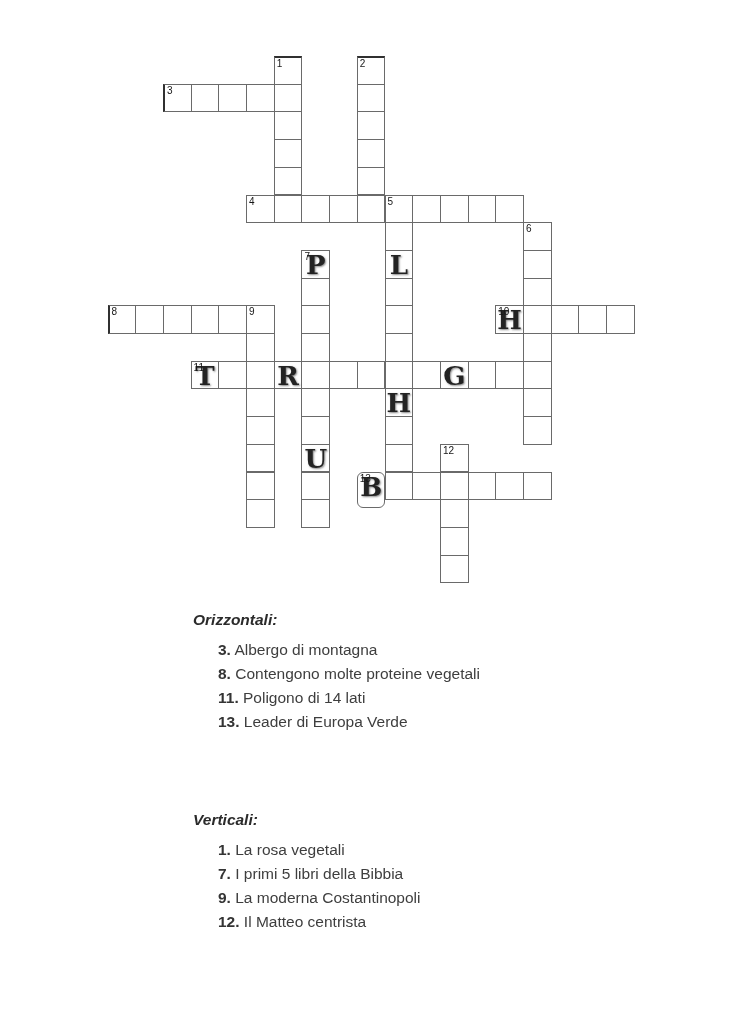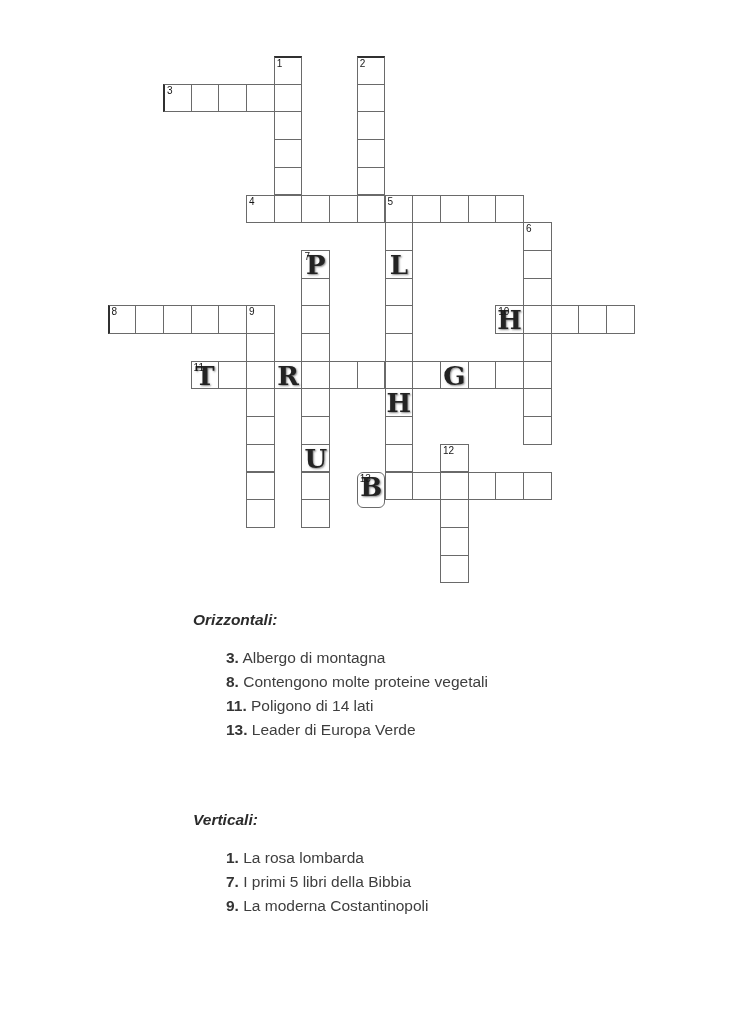--- a/index.html
+++ b/index.html
@@ -45,21 +45,21 @@
   .clues-across { top: 610px; }
   .clues-down   { top: 810px; }
   .clues h3 {
     margin: 0; padding: 0;
     font-size: 15.5px; line-height: 20px;
     font-weight: bold; font-style: italic;
     color: #2b2b2b;
   }
   .clues ul {
     list-style: none;
-    margin: 16px; padding: 0 0 0 17px;
+    margin: 8px; padding: 0 0 0 17px;
   }
   .clues li {
     font-size: 15.5px; line-height: 24px;
     color: #3e3e3e;
     white-space: nowrap;
   }
   .clues li b { font-weight: bold; color: #343434; }
 </style>
 </head>
 <body>
@@ -203,19 +203,20 @@
         <li><b>3.</b><span> Albergo di montagna</span></li>
         <li><b>8.</b><span> Contengono molte proteine vegetali</span></li>
         <li><b>11.</b><span> Poligono di 14 lati</span></li>
         <li><b>13.</b><span> Leader di Europa Verde</span></li>
       </ul>
   </section>
 
   <section class="clues clues-down">
     <h3>Verticali:</h3>
     <ul id="down-clues">
-        <li><b>1.</b><span> La rosa lombarda</span></li>
+        <li><b>1.</b><span> La rosa vegetali</span></li>
         <li><b>7.</b><span> I primi 5 libri della Bibbia</span></li>
         <li><b>9.</b><span> La moderna Costantinopoli</span></li>
+        <li><b>12.</b><span> Il Matteo centrista</span></li>
       </ul>
   </section>
 
 </div>
 
 </body></html>

